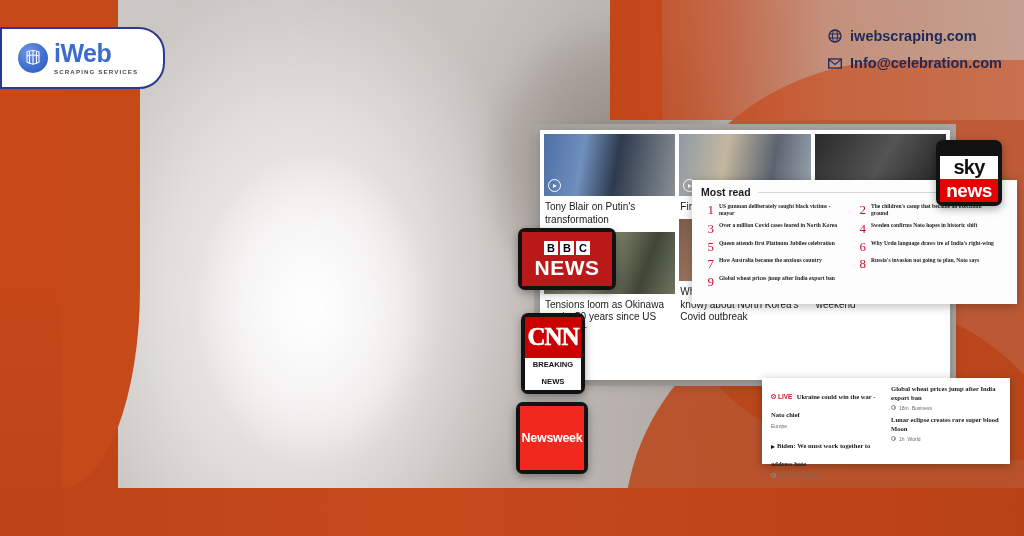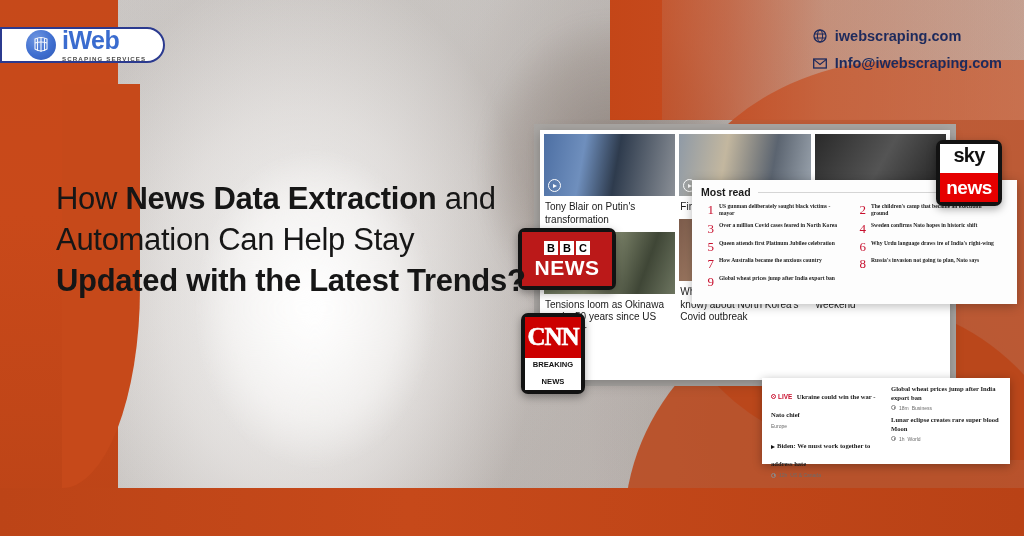--- a/index.html
+++ b/index.html
@@ -62,26 +62,26 @@
     background: rgba(186,68,24,0.85);
     border-radius: 50% 50% 0 0 / 100% 100% 0 0;
   }
   .orange-bottom {
     position: absolute; left: 0; bottom: 0; width: 1024px; height: 48px;
     background: linear-gradient(90deg,#bc4417 0%, #c6491a 40%, #b94216 100%);
   }
 
   
   .logo-pill {
-    position: absolute; left: 0; top: 27px; width: 165px; height: 36px;
+    position: absolute; left: 0; top: 27px; width: 165px; height: 62px;
     background: #ffffff;
     border: 2px solid #2b3a8f;
     border-radius: 0 26px 26px 0;
     display: flex; align-items: center; gap: 6px;
-    padding-left: 24px;
+    padding-left: 16px;
     z-index: 30;
   }
   .logo-mark {
     width: 30px; height: 30px; border-radius: 50%;
     background: radial-gradient(circle at 35% 30%, #6f96e0 0%, #3f6fd0 55%, #2f57b4 100%);
     position: relative; flex: none;
   }
   .logo-mark svg { position: absolute; inset: 0; }
   .logo-word { font-size: 25px; font-weight: bold; color: #3a6ccf; letter-spacing: -0.5px; line-height: 1; }
   .logo-sub { font-size: 6.2px; letter-spacing: 1.1px; color: #4b4b4b; font-weight: bold; margin-top: 2px; }
@@ -180,21 +180,21 @@
   .cnn-top { background: #cc0000; flex: 1.25; display: flex; align-items: center; justify-content: center; }
   .cnn-word { color: #fff; font-size: 25px; font-weight: bold; font-family: "Liberation Serif", serif; letter-spacing: -1px; -webkit-text-stroke: 0.6px #fff; }
   .cnn-bottom { background: #fff; flex: 1; display: flex; flex-direction: column; align-items: center; justify-content: center; line-height: 1.05; gap: 9px; }
   .cnn-breaking { font-size: 7.6px; font-weight: bold; color: #111; }
 
   .tile-newsweek { left: 516px; top: 402px; width: 72px; height: 72px; }
   .nw-inner { background: #f0281e; align-items: center; justify-content: center; }
   .nw-word { color: #fff; font-size: 12.5px; font-weight: 800; letter-spacing: -0.3px; }
 
   .tile-sky { left: 936px; top: 140px; width: 66px; height: 66px; z-index: 24; }
-  .sky-top { background: #fff; flex: 1; display: flex; justify-content: center; }
+  .sky-top { background: #fff; flex: 1; display: flex; justify-content: center; margin-top: 12px; }
   .sky-word { color: #111; font-size: 20px; font-weight: bold; letter-spacing: -0.8px; }
   .sky-bottom { background: #e60000; flex: 1; display: flex; align-items: center; justify-content: center; }
   .sky-news-word { color: #fff; font-size: 19px; font-weight: bold; letter-spacing: -0.5px; }
 </style>
 </head>
 <body>
 
 <div id="stage">
 
   <div class="bg-photo"></div>
@@ -234,27 +234,24 @@
         <ellipse cx="7" cy="7" rx="2.6" ry="6" fill="none" stroke="#1d2a5c" stroke-width="1"></ellipse>
         <path d="M1.3 5 H12.7 M1.3 9 H12.7" stroke="#1d2a5c" stroke-width="1"></path>
       </svg>
       <span>iwebscraping.com</span>
     </div>
     <div class="contact-row">
       <svg width="14" height="13" viewBox="0 0 14 13">
         <rect x="0.7" y="2" width="12.6" height="9" fill="none" stroke="#1d2a5c" stroke-width="1.3"></rect>
         <path d="M0.7 2.4 L7 7.4 L13.3 2.4" fill="none" stroke="#1d2a5c" stroke-width="1.2"></path>
       </svg>
-      <span>Info@iwebscraping.com</span>
-    </div>
-  </div>
-
-  <div class="headline">
-    <span>How </span><b>News Data Extraction</b><span> and Automation Can Help Stay </span><b>Updated with the Latest Trends?</b>
-  </div>
+      <span>Info@celebration.com</span>
+    </div>
+  </div>
+
 
   <div class="board-frame"></div>
   <div class="bbc-board">
     <div class="bbc-grid">
       <div class="bbc-col">
         <div class="bbc-img img-blair">
             <span class="play"></span>
           </div>
         <div class="bbc-title">Tony Blair on Putin's transformation</div>
         <div class="bbc-img img-okinawa"></div>
@@ -375,20 +372,25 @@
       <div class="cnn-top">
         <span class="cnn-word">CNN</span>
       </div>
       <div class="cnn-bottom">
         <span class="cnn-breaking">BREAKING</span>
         <span class="cnn-breaking">NEWS</span>
       </div>
     </div>
   </div>
 
+  <div class="tile tile-newsweek">
+    <div class="tile-inner nw-inner">
+      <span class="nw-word">Newsweek</span>
+    </div>
+  </div>
 
   <div class="tile tile-sky">
     <div class="tile-inner">
       <div class="sky-top">
         <span class="sky-word">sky</span>
       </div>
       <div class="sky-bottom">
         <span class="sky-news-word">news</span>
       </div>
     </div>

